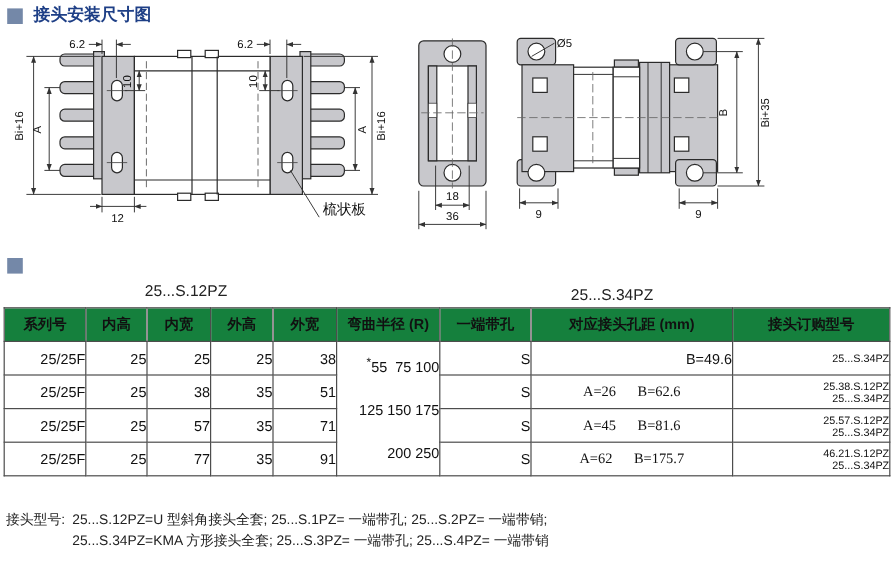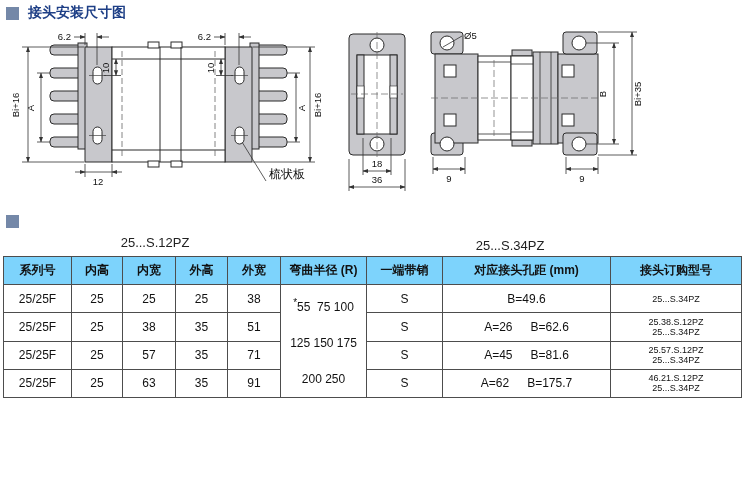--- a/index.html
+++ b/index.html
@@ -10,25 +10,25 @@
   #title1{left:6px;top:4px;}
   #title2{left:6px;top:215px;}
   .dwg{position:absolute;}
   #dwgL{left:8px;top:28px;width:320px;height:184px;}
   #dwgR{left:338px;top:28px;width:308px;height:184px;}
   .caption{position:absolute;font-size:13px;color:#222;text-align:center;margin-top:44px;}
   #cap1{left:105px;top:191px;width:100px;}
   #cap2{left:450px;top:194px;width:120px;}
   table.spec{position:absolute;left:3px;top:256px;width:738px;border-collapse:collapse;table-layout:fixed;font-size:12px;color:#111;}
   table.spec th,table.spec td{border:1px solid #4d4d4d;text-align:center;padding:0;overflow:hidden;}
-  table.spec th{background:#7dd3fc;height:27px;font-weight:bold;}
-  table.spec td{height:21px;background:#fff;}
+  table.spec th{background:#15803d;height:27px;font-weight:bold;}
+  table.spec td{height:21px;background:#fff;text-align:right;}
   .radius-cell div{line-height:36px;white-space:pre;}
   .radius-cell sup{font-size:10px;}
-  .dim-pair{display:flex;justify-content:center;gap:18px;}
+  .dim-pair{display:flex;justify-content:center;gap:18px;font-family:Liberation Serif, serif;}
   .order-cell{font-size:9px;line-height:10px;}
   .note{position:absolute;left:5px;top:384px;font-size:11.5px;color:#222;}
   .footer{position:absolute;left:5px;top:426px;font-size:11.5px;color:#222;display:flex;}
   .footer-label{flex:0 0 auto;margin-right:6px;}
   .footer-lines div{line-height:17px;}
   svg text{font-family:"Liberation Sans",sans-serif;}
 </style>
 </head>
 <body>
 
@@ -241,21 +241,21 @@
         <col style="width:131px">
     </colgroup>
     <thead>
       <tr>
         <th>系列号</th>
         <th>内高</th>
         <th>内宽</th>
         <th>外高</th>
         <th>外宽</th>
         <th>弯曲半径 (R)</th>
-        <th>一端带销</th>
+        <th>一端带孔</th>
         <th>对应接头孔距 (mm)</th>
         <th>接头订购型号</th>
       </tr>
     </thead>
     <tbody>
       <tr>
         <td>25/25F</td>
         <td>25</td>
         <td>25</td>
         <td>25</td>
@@ -303,33 +303,40 @@
             </div>
         </td>
         <td class="order-cell">
           <div>25.57.S.12PZ</div>
           <div>25...S.34PZ</div>
         </td>
       </tr>
       <tr>
         <td>25/25F</td>
         <td>25</td>
-        <td>63</td>
+        <td>77</td>
         <td>35</td>
         <td>91</td>
         <td>S</td>
         <td>
           <div class="dim-pair">
               <span>A=62</span>
               <span>B=175.7</span>
             </div>
         </td>
         <td class="order-cell">
           <div>46.21.S.12PZ</div>
           <div>25...S.34PZ</div>
         </td>
       </tr>
     </tbody>
   </table>
 
 
+  <div class="footer">
+    <span class="footer-label">接头型号:</span>
+    <div class="footer-lines">
+      <div>25...S.12PZ=U 型斜角接头全套; 25...S.1PZ= 一端带孔; 25...S.2PZ= 一端带销;</div>
+      <div>25...S.34PZ=KMA 方形接头全套; 25...S.3PZ= 一端带孔; 25...S.4PZ= 一端带销</div>
+    </div>
+  </div>
 
 </div>
 
 </body></html>

